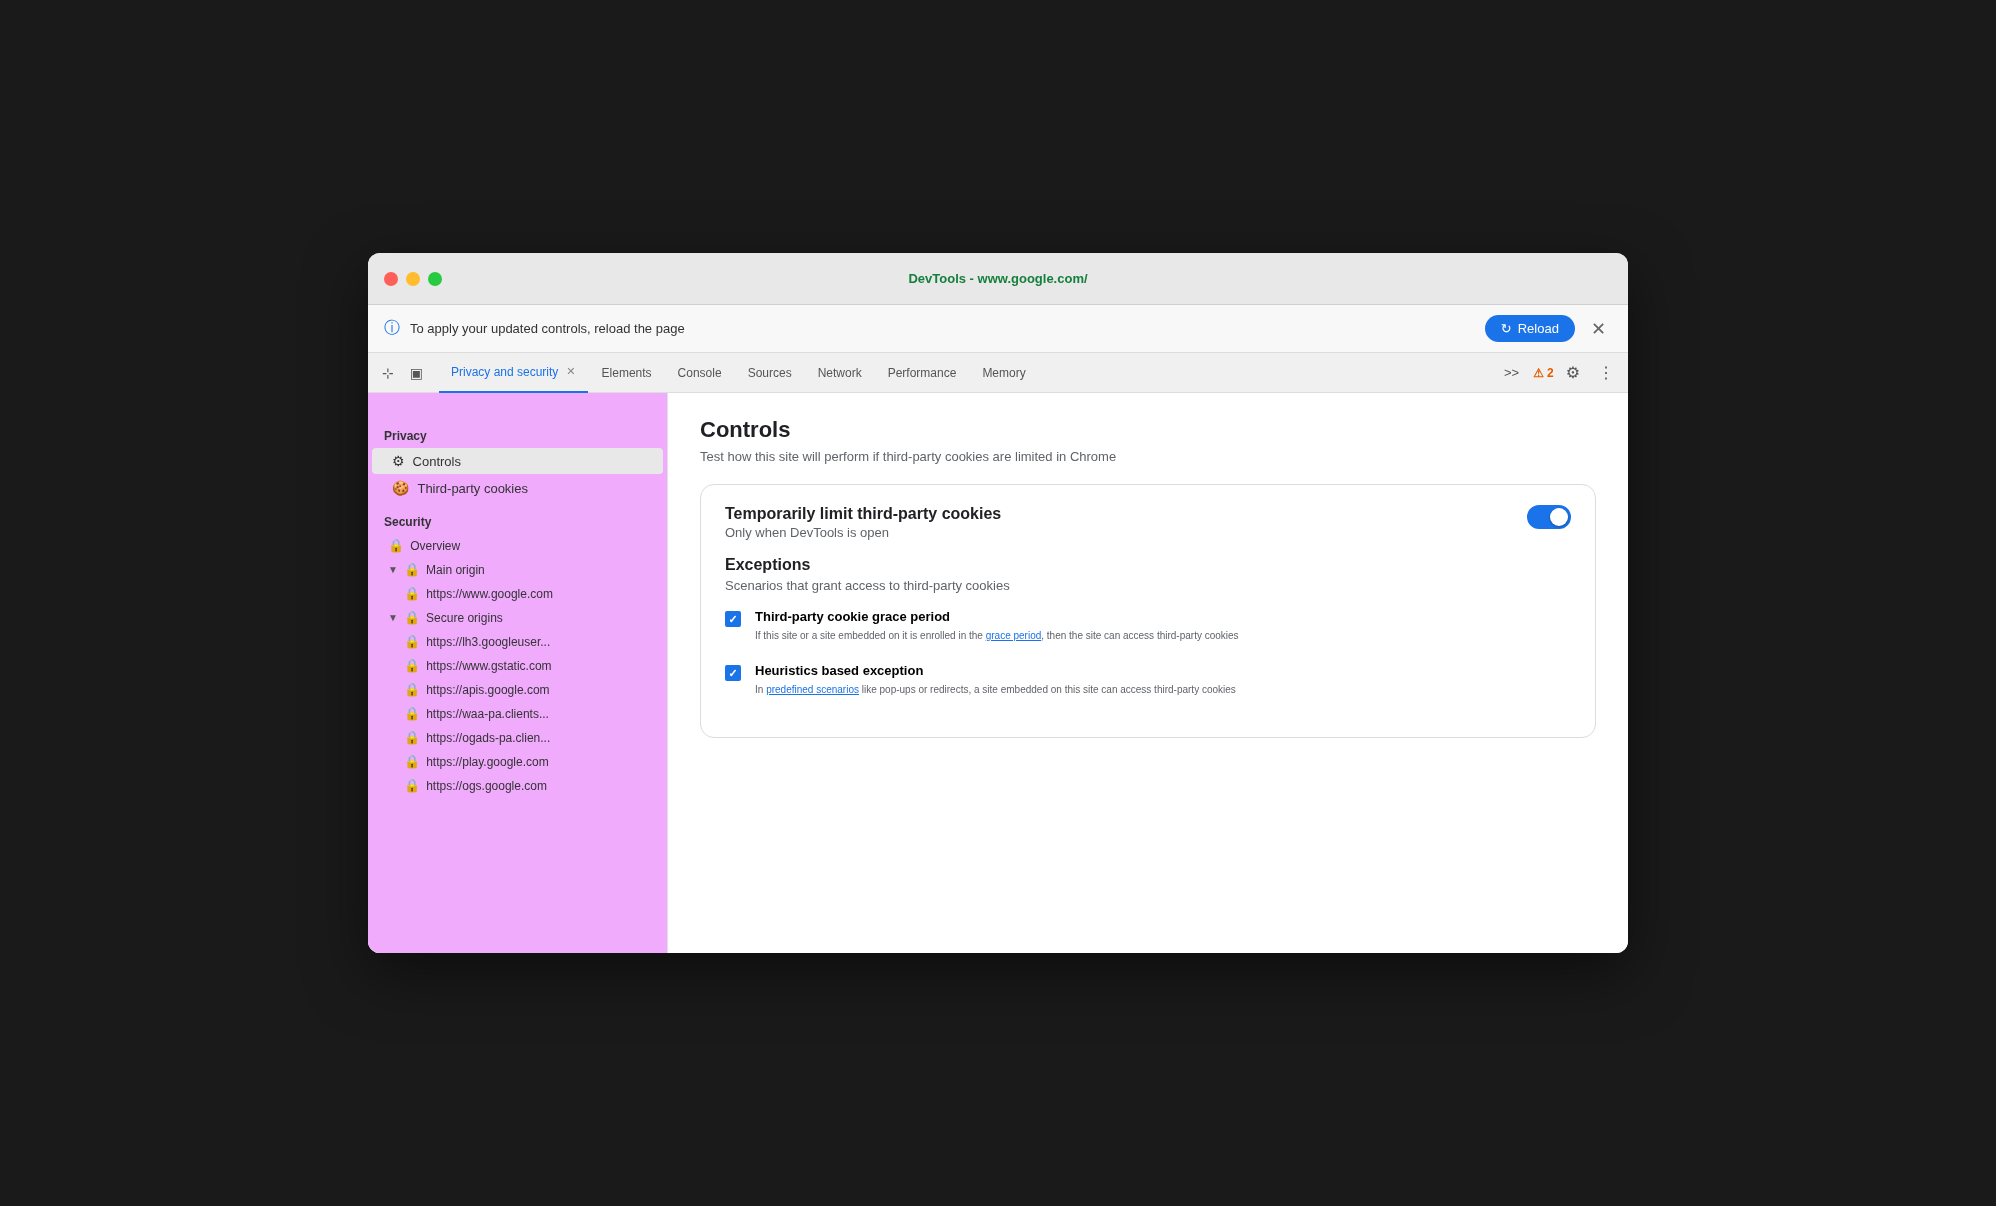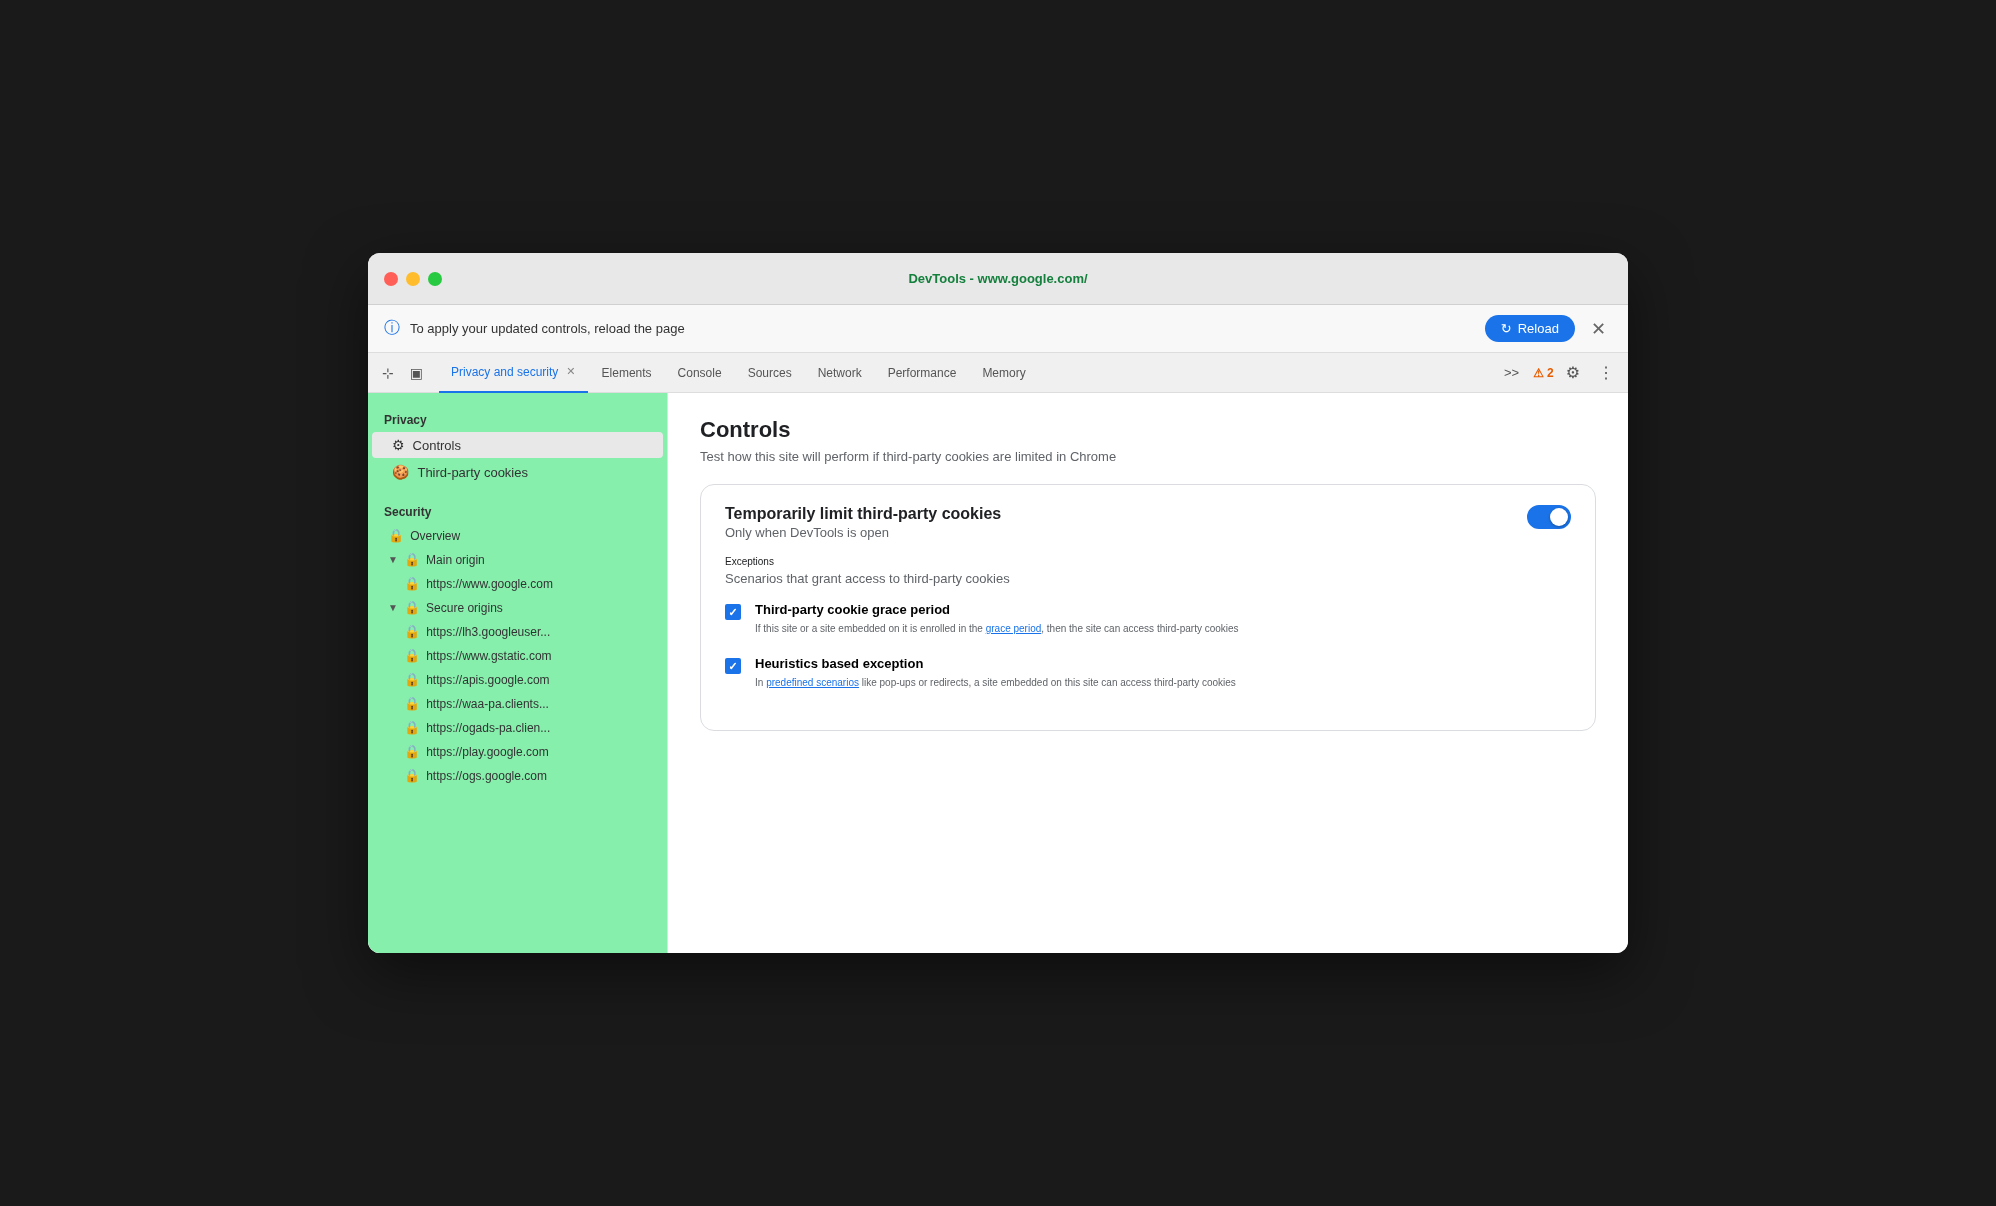--- a/index.html
+++ b/index.html
@@ -164,23 +164,23 @@
       border-radius: 4px;
     }
     .main-content {
       display: flex;
       background: white;
       height: calc(100% - 132px);
       min-height: 560px;
     }
     .sidebar {
       width: 300px;
-      background: #86efac;
+      background: #f0abfc;
       border-right: 1px solid #e0e0e0;
-      padding: 12px 0;
+      padding: 28px 0;
       overflow-y: auto;
       flex-shrink: 0;
     }
     .sidebar-section-title {
       font-size: 12px;
       font-weight: 600;
       color: #333;
       padding: 8px 16px 4px;
     }
     .sidebar-item {
@@ -266,22 +266,22 @@
       height: 18px;
       background: white;
       border-radius: 50%;
       top: 1px;
       right: 1px;
       transition: right 0.2s;
       box-shadow: 0 1px 3px rgba(0,0,0,0.3);
     }
     .exceptions-section { margin-top: 12px; }
     .exceptions-title {
-      font-size: 10px;
-      font-weight: 400;
+      font-size: 16px;
+      font-weight: 700;
       color: #202124;
       margin-bottom: 4px;
     }
     .exceptions-desc {
       font-size: 13px;
       color: #5f6368;
       margin-bottom: 16px;
     }
     .exception-item {
       display: flex;
@@ -395,21 +395,21 @@
 
       <div class="sidebar-item active">
         <span class="icon">⚙</span>
         <span>Controls</span>
       </div>
       <div class="sidebar-item">
         <span class="icon">🍪</span>
         <span>Third-party cookies</span>
       </div>
 
-      <div class="sidebar-section-title" style="margin-top:12px;">Security</div>
+      <div class="sidebar-section-title" style="margin-top:6px;">Security</div>
 
       <div class="sidebar-tree-item">
         <span class="lock-icon">🔒</span>
         <span>Overview</span>
       </div>
 
       <div class="sidebar-tree-item">
         <span class="arrow-icon">▼</span>
         <span class="lock-icon">🔒</span>
         <span>Main origin</span>

